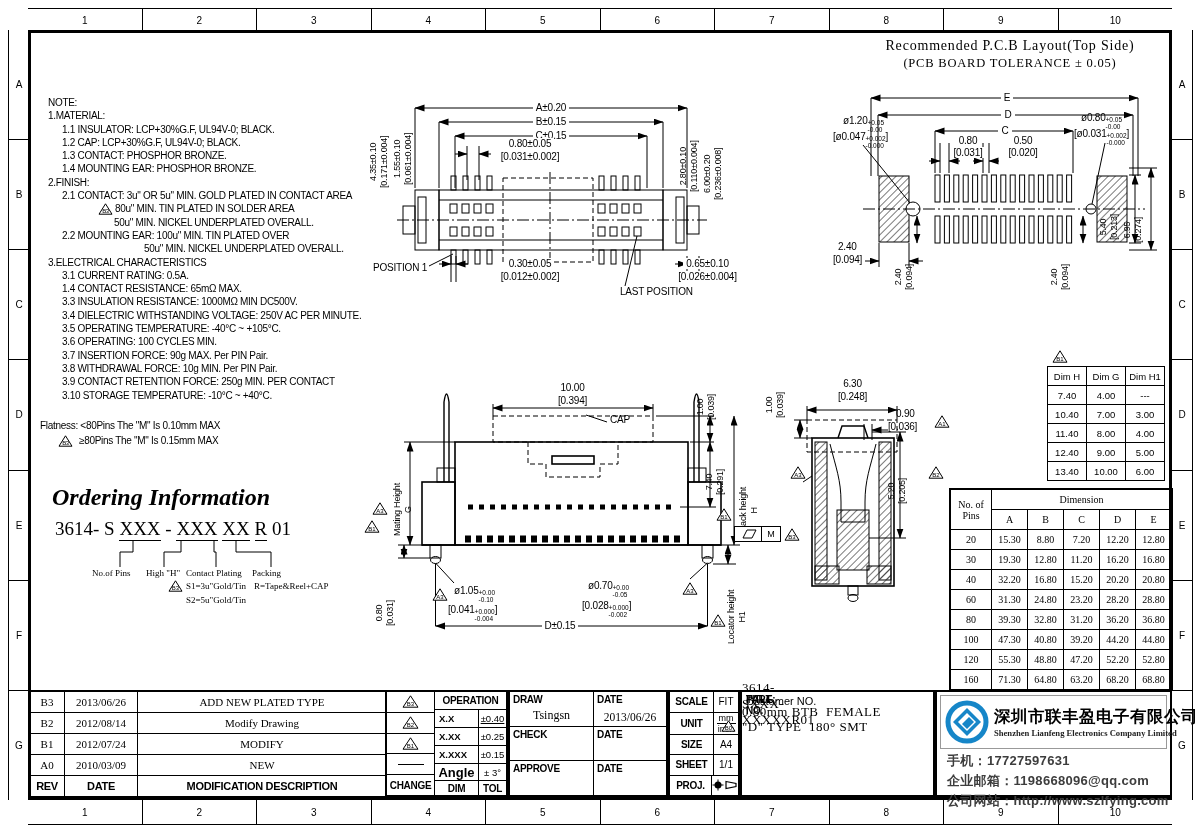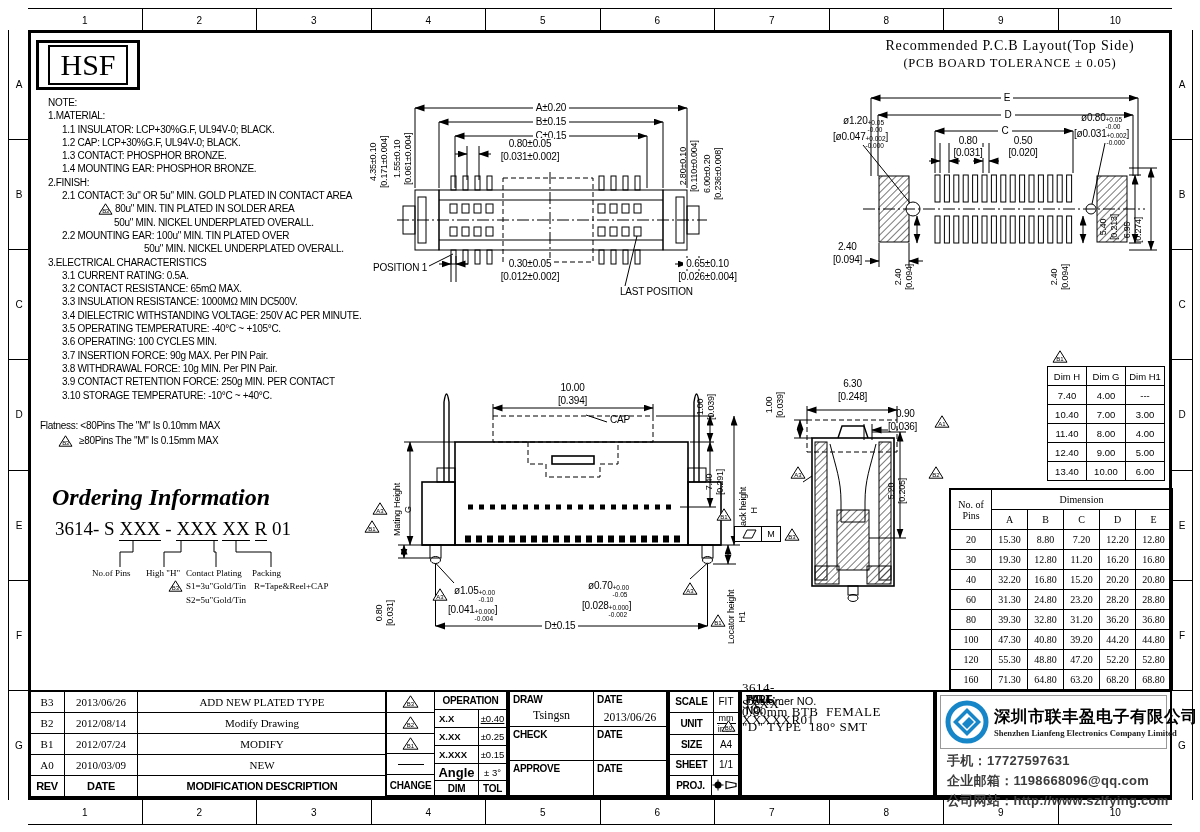--- a/index.html
+++ b/index.html
@@ -107,43 +107,40 @@
     <div class="seg">A</div>
     <div class="seg">B</div>
     <div class="seg">C</div>
     <div class="seg">D</div>
     <div class="seg">E</div>
     <div class="seg">F</div>
     <div class="seg">G</div>
   </div>
   <div class="frame"></div>
 
-  <div class="hsf">
-    <div class="hsf-in">HSF</div>
-  </div>
 
   <div class="notes">
     <div>NOTE:</div>
     <div>1.MATERIAL:</div>
     <div class="i1">1.1 INSULATOR: LCP+30%G.F, UL94V-0; BLACK.</div>
     <div class="i1">1.2 CAP: LCP+30%G.F, UL94V-0; BLACK.</div>
     <div class="i1">1.3 CONTACT: PHOSPHOR BRONZE.</div>
     <div class="i1">1.4 MOUNTING EAR: PHOSPHOR BRONZE.</div>
     <div>2.FINISH:</div>
     <div class="i1">2.1 CONTACT: 3u" OR 5u" MIN. GOLD PLATED IN CONTACT AREA</div>
     <div class="i3"><svg class="tri tri-in" width="15" height="12" viewBox="0 0 15 12">
           <polygon points="7.5,0.8 14,11.2 1,11.2"></polygon>
           <text x="7.5" y="10">B3</text>
         </svg><span>80u" MIN. TIN PLATED IN SOLDER AREA</span></div>
     <div class="i4">50u" MIN. NICKEL UNDERPLATED OVERALL.</div>
     <div class="i1">2.2 MOUNTING EAR: 100u" MIN. TIN PLATED OVER</div>
     <div class="i5">50u" MIN. NICKEL UNDERPLATED OVERALL.</div>
     <div>3.ELECTRICAL CHARACTERISTICS</div>
     <div class="i1">3.1 CURRENT RATING: 0.5A.</div>
-    <div class="i1">3.2 CONTACT RESISTANCE: 65mΩ MAX.</div>
+    <div class="i1">1.4 CONTACT RESISTANCE: 65mΩ MAX.</div>
     <div class="i1">3.3 INSULATION RESISTANCE: 1000MΩ MIN DC500V.</div>
     <div class="i1">3.4 DIELECTRIC WITHSTANDING VOLTAGE: 250V AC PER MINUTE.</div>
     <div class="i1">3.5 OPERATING TEMPERATURE: -40°C ~ +105°C.</div>
     <div class="i1">3.6 OPERATING: 100 CYCLES MIN.</div>
     <div class="i1">3.7 INSERTION FORCE: 90g MAX. Per PIN Pair.</div>
     <div class="i1">3.8 WITHDRAWAL FORCE: 10g MIN. Per PIN Pair.</div>
     <div class="i1">3.9 CONTACT RETENTION FORCE: 250g MIN. PER CONTACT</div>
     <div class="i1">3.10 STORAGE TEMPERATURE: -10°C ~ +40°C.</div>
   </div>
 

